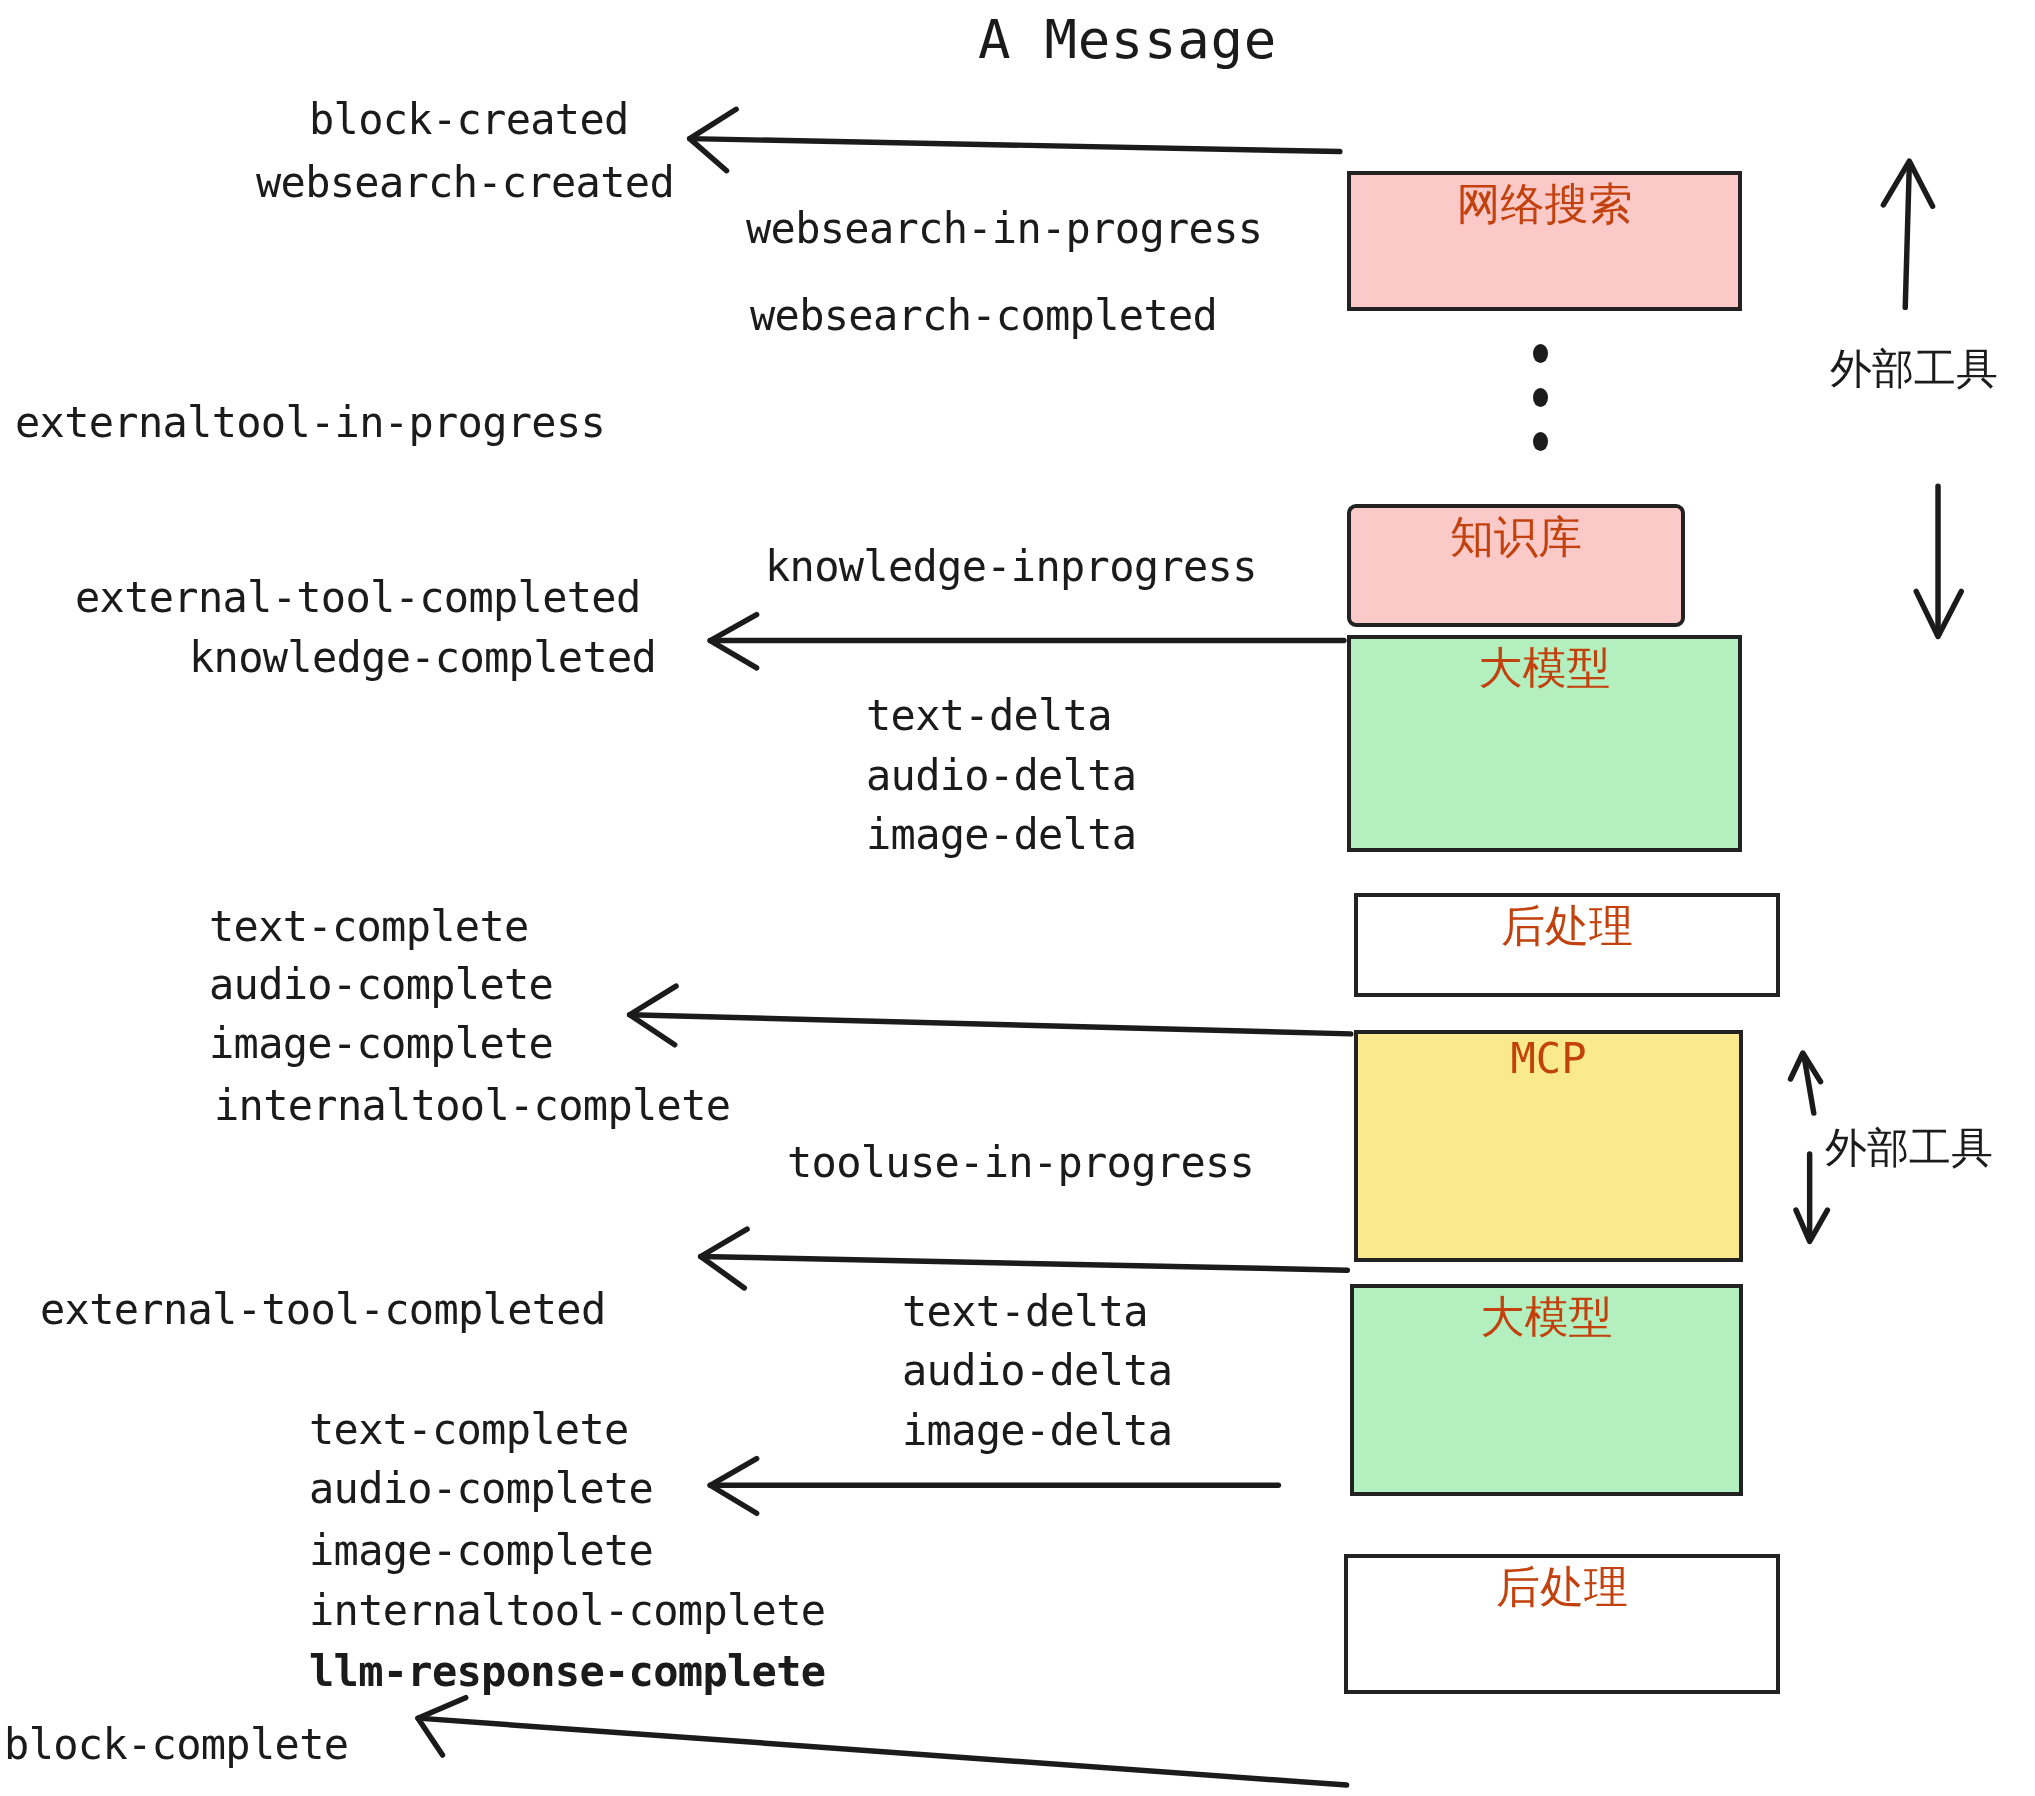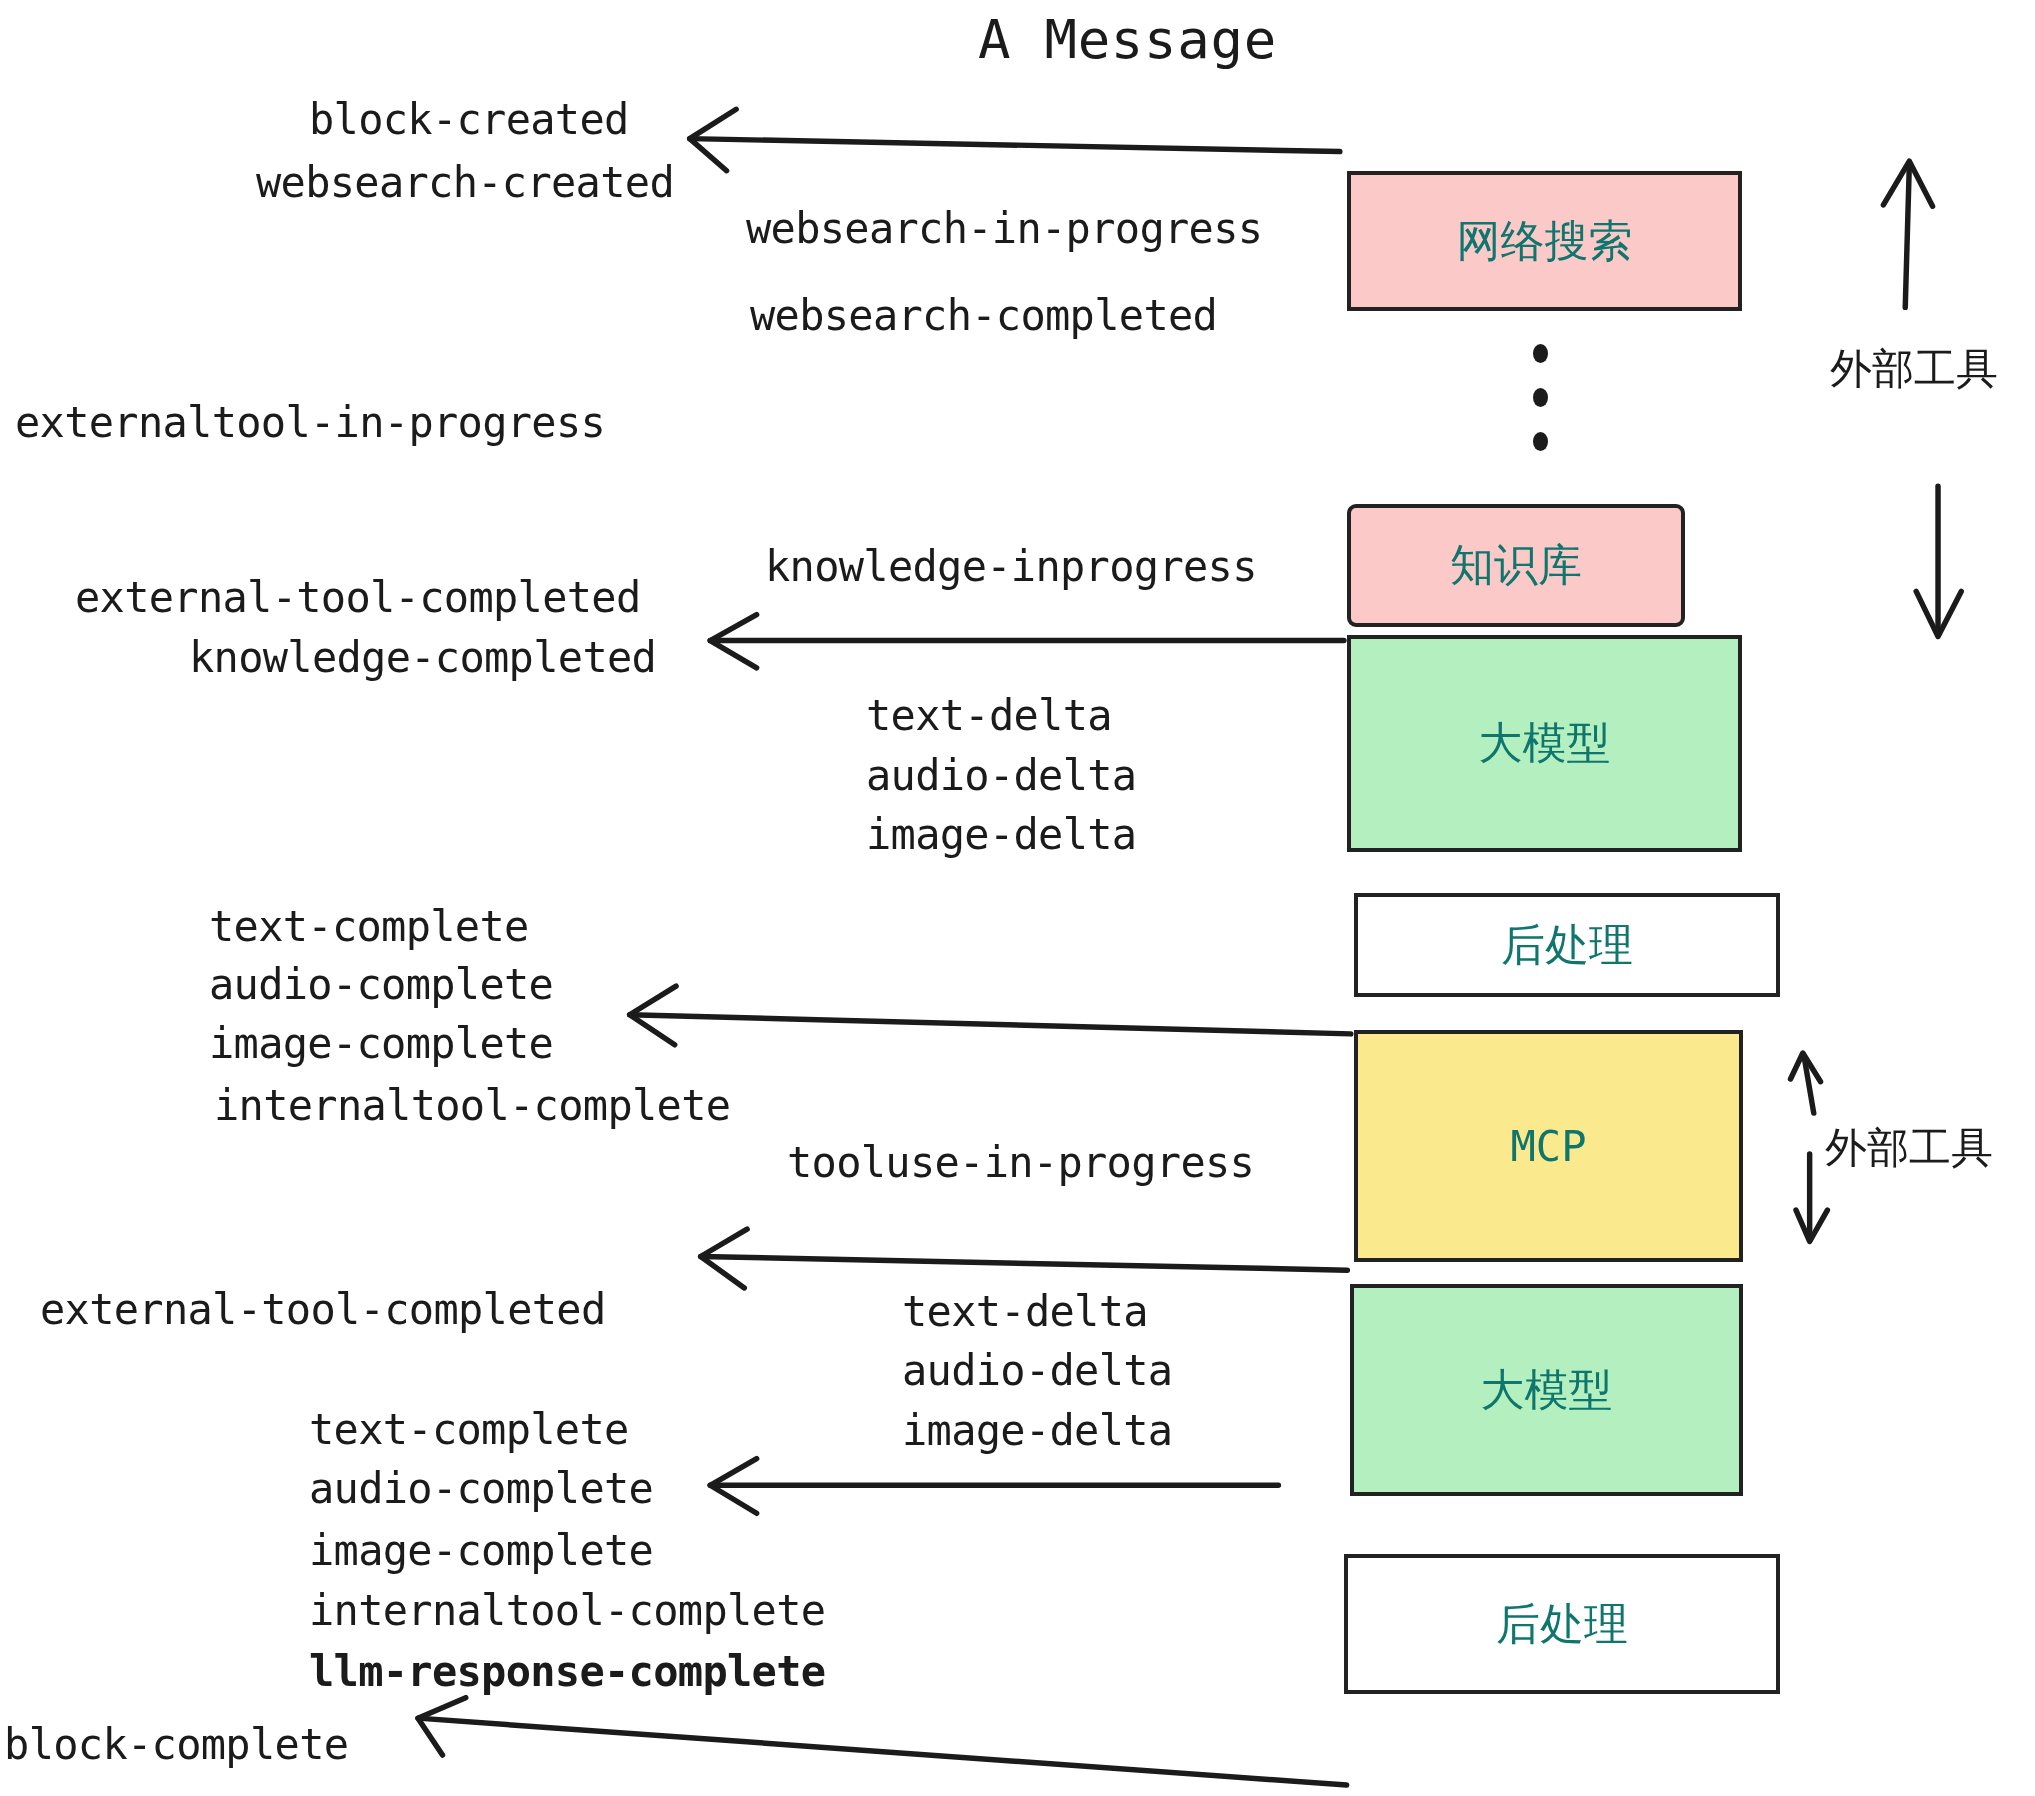--- a/index.html
+++ b/index.html
@@ -26,25 +26,24 @@
     font-size:54px;
     white-space:nowrap;
     color:#1b1b1b;
     letter-spacing:0.7px;
   }
   .box{
     position:absolute;
     box-sizing:border-box;
     border:4.8px solid #222222;
     display:flex;
-    align-items:center;
     justify-content:center;
     font-family:"DejaVu Sans","Liberation Sans",sans-serif;
     font-size:44px;
-    color:#0f766e;
+    color:#c2410c;
   }
   .box.thin{border-width:4.1px;}
   .box .mono{font-family:"DejaVu Sans Mono","Liberation Mono",monospace;font-size:42px;}
   .cnlabel{
     position:absolute;
     font-family:"DejaVu Sans","Liberation Sans",sans-serif;
     font-size:42px;
     white-space:nowrap;
     color:#1b1b1b;
   }

